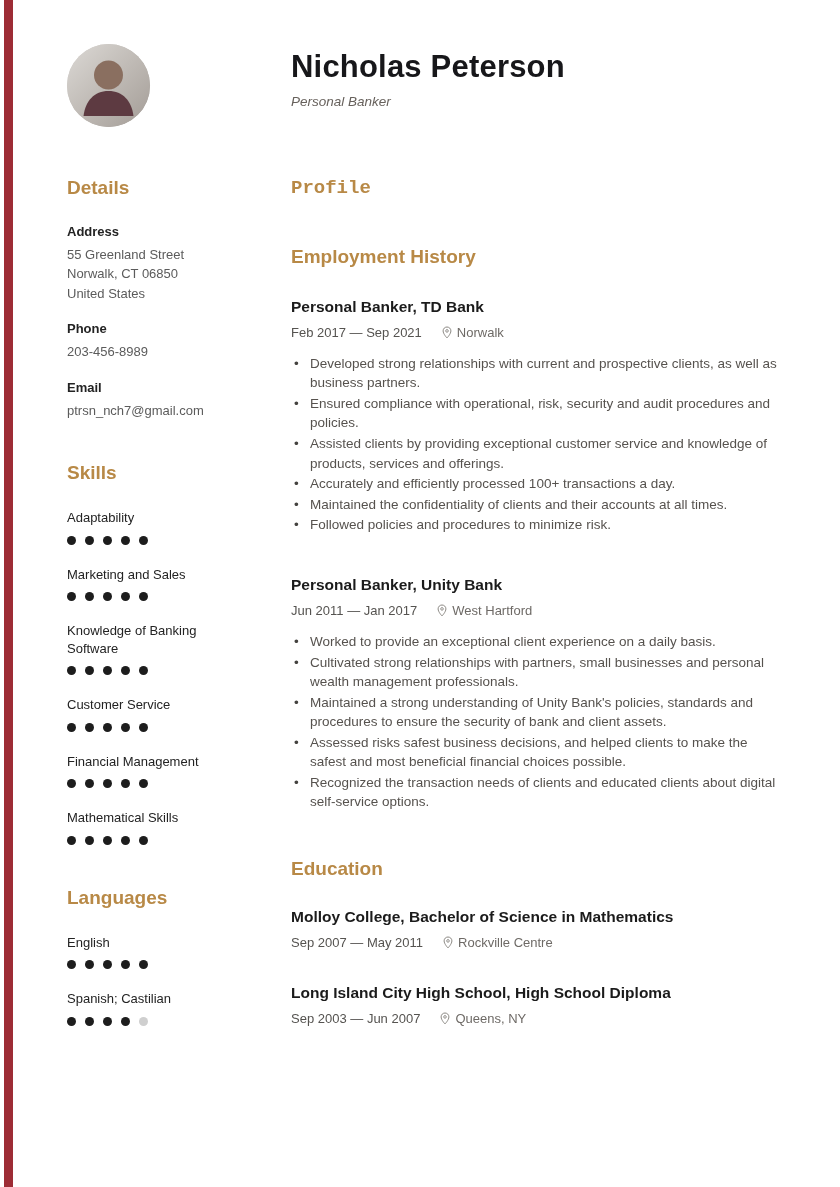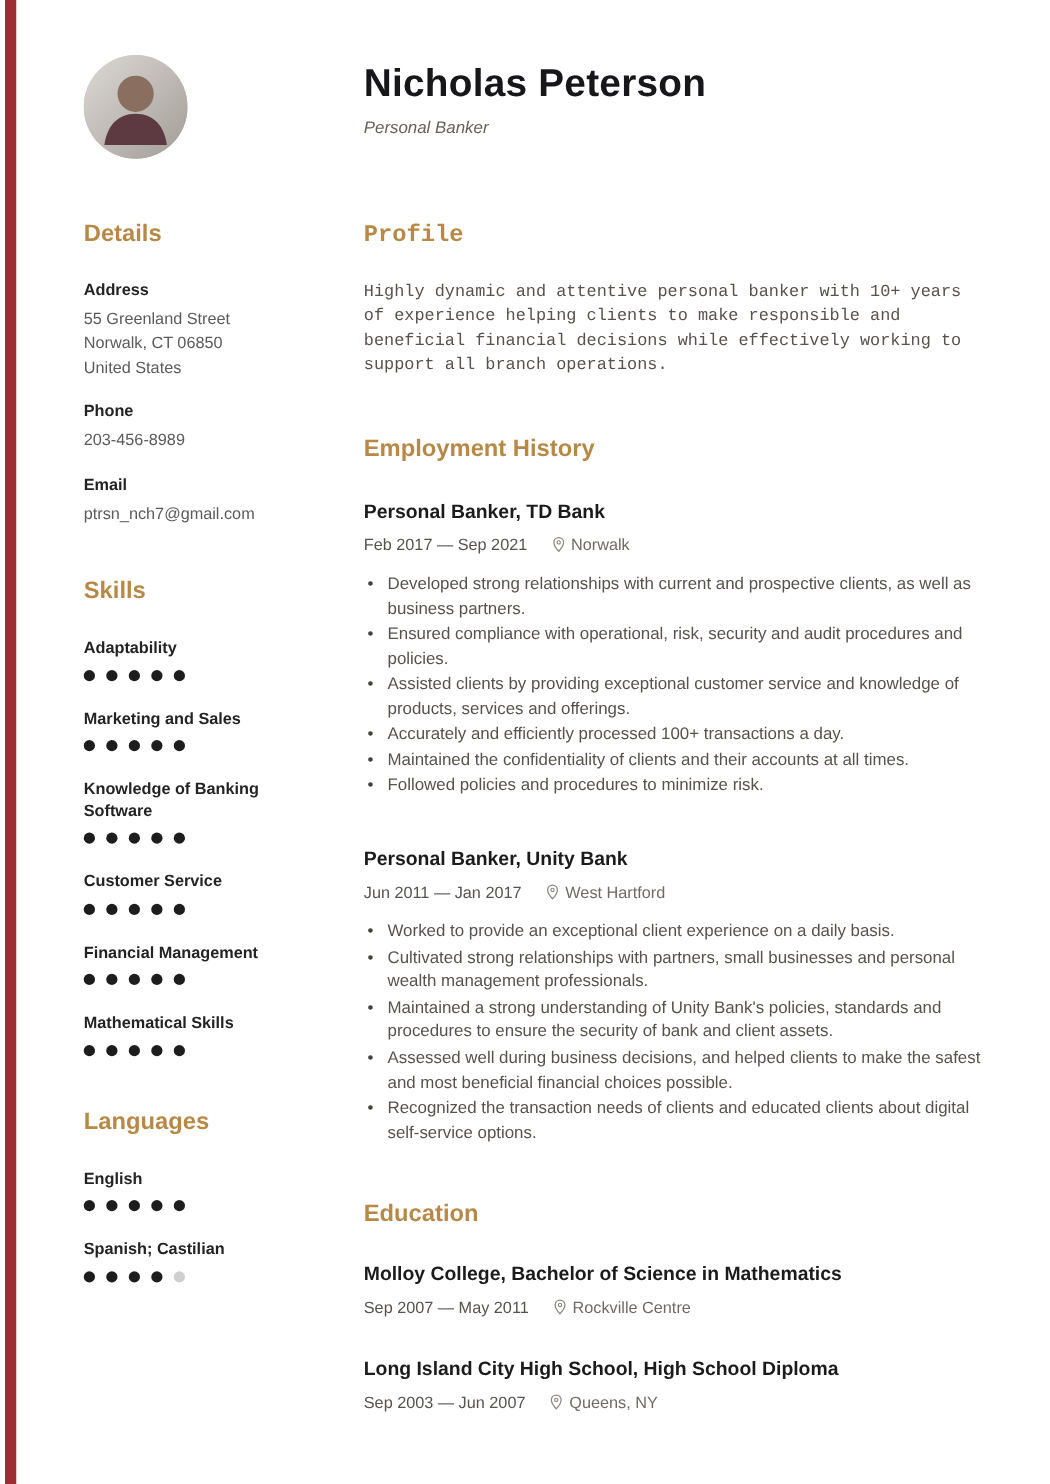--- a/index.html
+++ b/index.html
@@ -45,21 +45,21 @@
 
   
   .side-section { margin-top: 42px; }
   .side-section:first-child { margin-top: 0; }
   .sidebar .section-heading { margin-bottom: 24px; }
 
   .side-group { margin-bottom: 18px; }
   .side-label { font-size: 13px; font-weight: 700; color: #232323; margin-bottom: 6px; }
   .side-value { font-size: 13px; color: #5b5b5b; line-height: 1.5; }
 
-  .skill { margin-bottom: 21px; font-weight: bold; }
+  .skill { margin-bottom: 21px; }
   .skill-label { font-size: 13px; color: #232323; line-height: 1.35; margin-bottom: 9px; max-width: 150px; }
   .dots { display: flex; gap: 9px; }
   .dot { width: 9px; height: 9px; border-radius: 50%; }
   .dot.filled { background: var(--dot-filled, #1d1d1d); }
   .dot.empty  { background: var(--dot-empty, #cfcfcf); }
 
   
   .main-section { margin-top: 46px; }
   .main-section:first-child { margin-top: 0; font-family: Liberation Mono, monospace; }
 
@@ -222,21 +222,20 @@
               </div>
           </div>
         </div>
 
       </div>
 
       <div class="main">
 
         <div class="main-section">
           <div class="section-heading">Profile</div>
-          <p class="profile-text">Highly dynamic and attentive personal banker with 10+ years of experience helping clients to make responsible and beneficial financial decisions while effectively working to support all branch operations.</p>
         </div>
 
         <div class="main-section">
           <div class="section-heading">Employment History</div>
 
           <div class="job">
             <div class="entry-title">Personal Banker, TD Bank</div>
             <div class="entry-meta">
               <span>Feb 2017 — Sep 2021</span>
               <span class="entry-loc">
@@ -266,21 +265,21 @@
                   <path d="M5 1 C2.8 1 1.1 2.7 1.1 4.9 C1.1 7.9 5 12 5 12 C5 12 8.9 7.9 8.9 4.9 C8.9 2.7 7.2 1 5 1 Z" fill="none" stroke="#8a8782" stroke-width="1"></path>
                   <circle cx="5" cy="4.9" r="1.3" fill="none" stroke="#8a8782" stroke-width="0.9"></circle>
                 </svg>
                 <span>West Hartford</span>
               </span>
             </div>
             <ul class="bullets">
               <li>Worked to provide an exceptional client experience on a daily basis.</li>
               <li>Cultivated strong relationships with partners, small businesses and personal wealth management professionals.</li>
               <li>Maintained a strong understanding of Unity Bank's policies, standards and procedures to ensure the security of bank and client assets.</li>
-              <li>Assessed well during business decisions, and helped clients to make the safest and most beneficial financial choices possible.</li>
+              <li>Assessed risks safest business decisions, and helped clients to make the safest and most beneficial financial choices possible.</li>
               <li>Recognized the transaction needs of clients and educated clients about digital self-service options.</li>
             </ul>
           </div>
         </div>
 
         <div class="main-section edu-section">
           <div class="section-heading">Education</div>
 
           <div class="edu">
             <div class="entry-title">Molloy College, Bachelor of Science in Mathematics</div>

